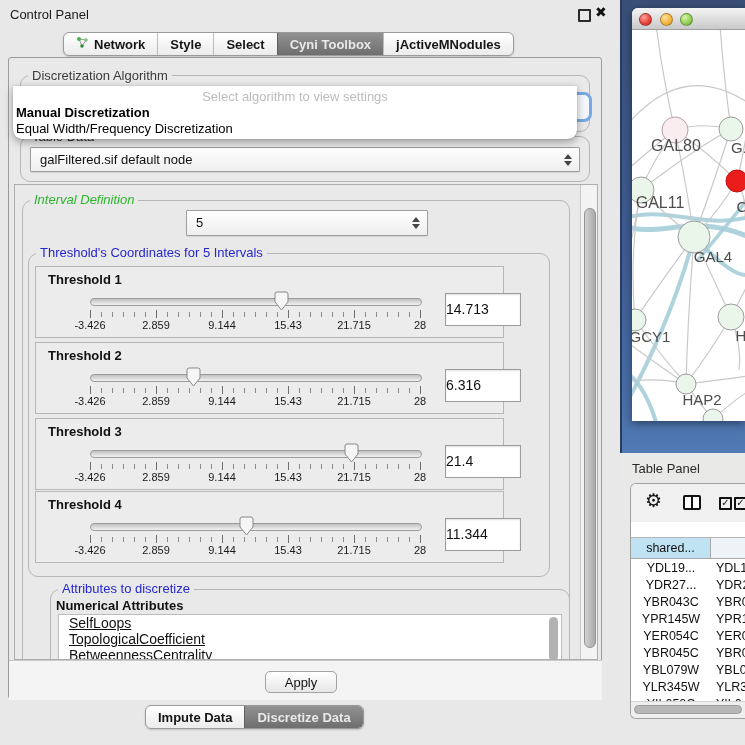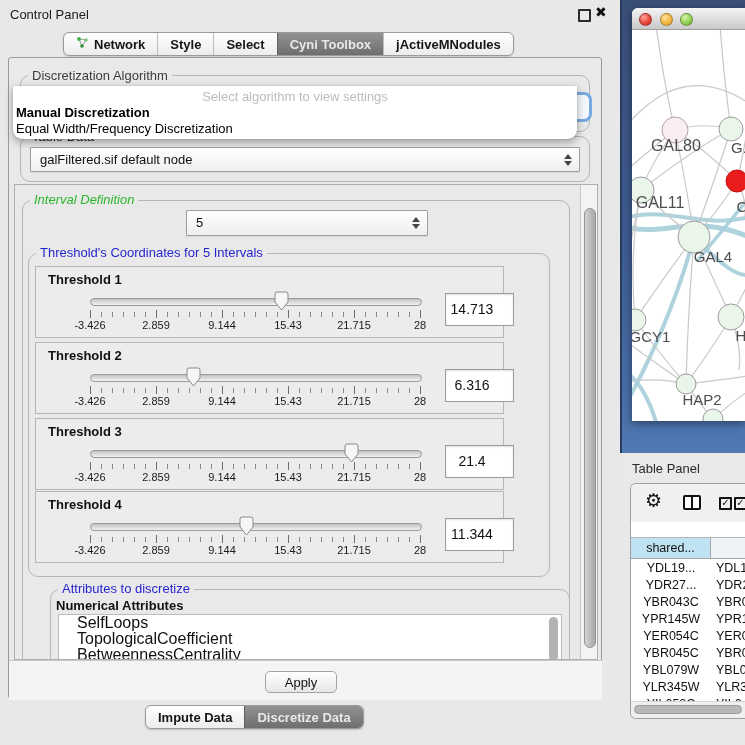--- a/index.html
+++ b/index.html
@@ -39,27 +39,27 @@
   .t-row{position:absolute;left:6px;width:469px;height:72px;border:1px solid #b6b6b6;background:#ececec;box-sizing:border-box;}
   .t-label{position:absolute;left:12px;top:5px;font-weight:bold;font-size:13px;}
   .track{position:absolute;left:54px;top:31px;width:330px;height:6px;border:1px solid #9b9b9b;border-radius:4px;
          background:linear-gradient(#c2c2c2,#f2f2f2);}
   .thumb{position:absolute;top:-8px;width:17px;height:21px;}
   .mticks{position:absolute;left:54px;top:45px;width:332px;height:5px;
           background:repeating-linear-gradient(90deg,#8a8a8a 0,#8a8a8a 1px,transparent 1px,transparent 11px);}
   .Mtick{position:absolute;top:43px;width:1px;height:8px;background:#6f6f6f;}
   .tlabel{position:absolute;top:52px;font-size:11px;color:#1a1a1a;transform:translateX(-50%);white-space:nowrap;}
   .vfield{position:absolute;left:409px;top:26px;width:52px;height:31px;background:#fff;border:1px solid #9b9b9b;
-          font-size:14px;text-align:center;line-height:31px;padding-right:15px;box-sizing:content-box;
+          font-size:14px;text-align:left;line-height:31px;padding-right:22px;box-sizing:content-box;
           box-shadow:inset 0 1px 2px rgba(0,0,0,.12);}
 
   .attr-label{position:absolute;left:41px;top:413px;font-weight:bold;font-size:13px;}
   #attr-list{position:absolute;left:43px;top:429px;width:504px;height:50px;background:#fff;border:1px solid #bcbcbc;
              box-sizing:border-box;overflow:hidden;}
-  .attr-item{padding-left:18px;font-size:16px;line-height:16px;}
+  .attr-item{padding-left:10px;font-size:14px;line-height:16px;text-decoration:underline;}
   .list-thumb{position:absolute;right:3px;top:2px;width:9px;height:44px;background:#b2b2b2;border-radius:5px;}
 
   .vscroll{position:absolute;left:565px;top:0;width:19px;height:474px;background:#f3f3f3;border-left:1px solid #c6c6c6;}
   .vthumb{position:absolute;left:3px;top:23px;width:12px;height:440px;border-radius:7px;
           background:linear-gradient(90deg,#d2d2d2,#a9a9a9);border:1px solid #949494;box-sizing:border-box;}
 
   .apply-strip{position:absolute;left:9px;top:660px;width:593px;height:39px;background:#f4f4f4;border-top:1px solid #c9c9c9;}
   .btn{position:absolute;left:265px;top:671px;width:72px;height:22px;border:1px solid #a3a3a3;border-radius:5px;
        background:linear-gradient(#ffffff,#e7e7e7);font-size:13px;text-align:center;line-height:22px;box-sizing:border-box;}
 

